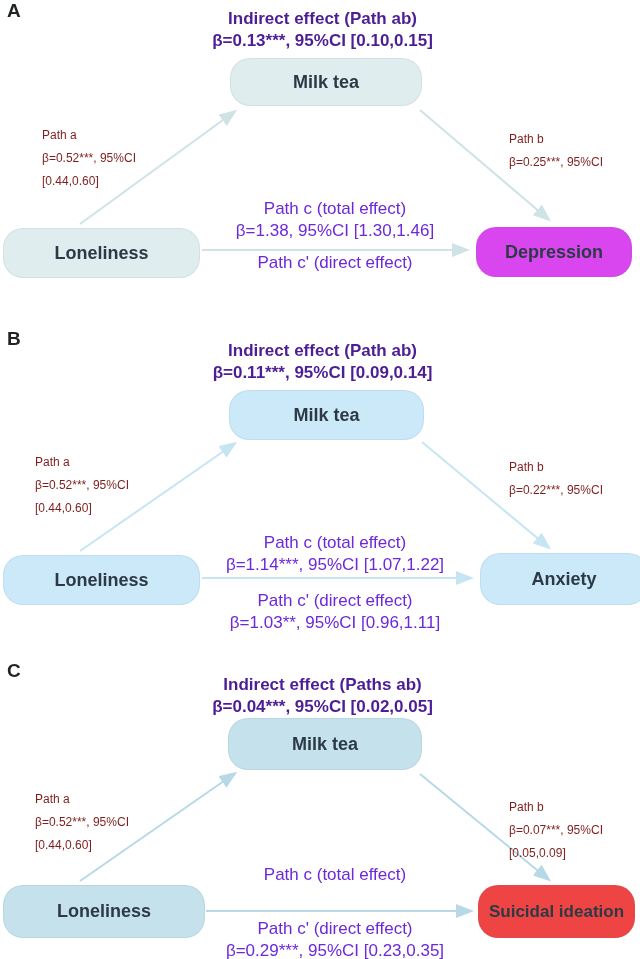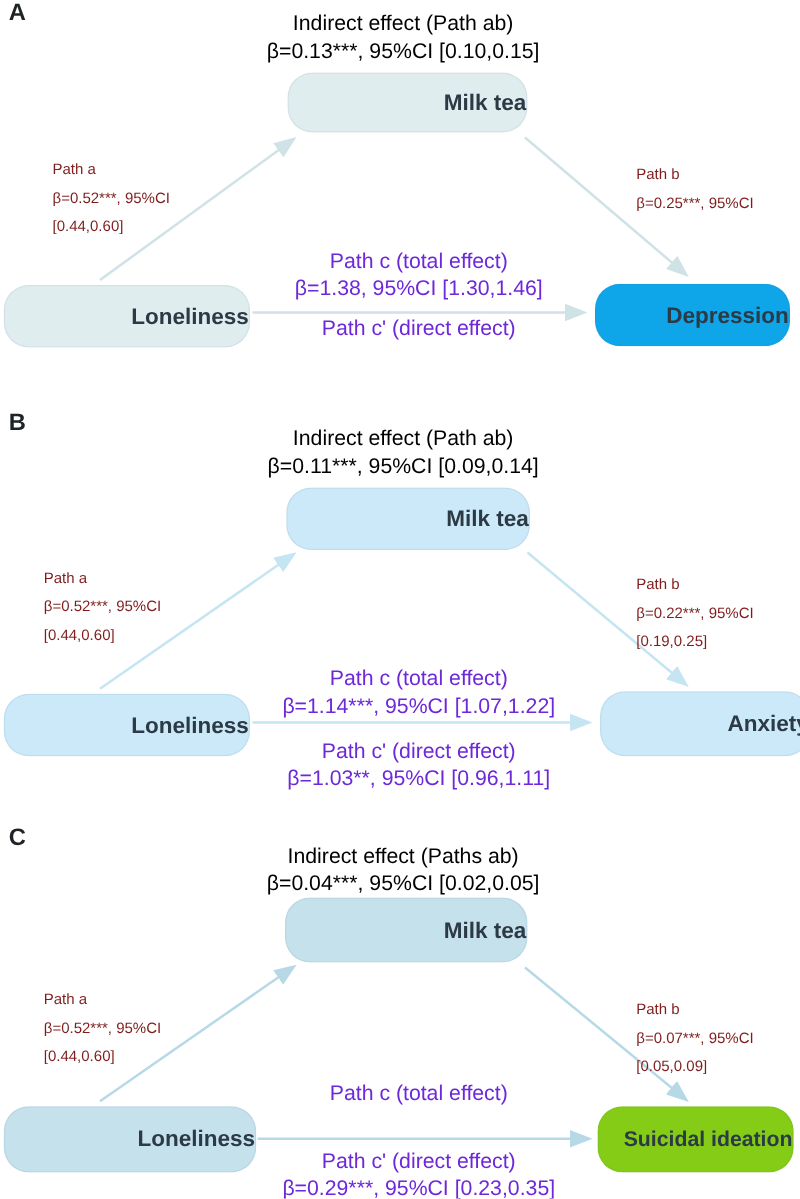--- a/index.html
+++ b/index.html
@@ -13,27 +13,27 @@
   .panel-c{top:650px;height:309px;}
   .arrows{position:absolute;left:0;top:0;width:100%;height:100%;}
   .plabel{
     position:absolute;left:7px;font-weight:bold;font-size:19px;color:#1f2326;
   }
   .panel-a .plabel{top:0;}
   .panel-b .plabel{top:8px;}
   .panel-c .plabel{top:10px;}
   .indirect{
     position:absolute;left:115px;width:415px;text-align:center;
-    font-size:17px;line-height:22px;color:#000000;
+    font-size:17px;line-height:22px;color:#4c1d95;font-weight:bold;
   }
   .panel-a .indirect{top:8px;}
   .panel-b .indirect{top:20px;}
   .panel-c .indirect{top:24px;}
   .node{
-    position:absolute;display:flex;align-items:center;justify-content:flex-end;
+    position:absolute;display:flex;align-items:center;justify-content:center;
     border-radius:20px;font-weight:bold;font-size:18px;color:#2c3a45;
     border:1px solid rgba(90,130,150,0.10);box-sizing:border-box;
   }
   
   .panel-a .mediator{left:230px;top:58px;width:192px;height:48px;}
   .panel-b .mediator{left:229px;top:70px;width:195px;height:50px;}
   .panel-c .mediator{left:228px;top:68px;width:194px;height:52px;}
   
   .panel-a .predictor{left:3px;top:228px;width:197px;height:50px;}
   .panel-b .predictor{left:3px;top:235px;width:197px;height:50px;}
@@ -83,21 +83,21 @@
     <div class="indirect">
       <div>Indirect effect (Path ab)</div>
       <div>β=0.13***, 95%CI [0.10,0.15]</div>
     </div>
     <div class="node mediator" style="background: rgb(224, 237, 239);">
       <span>Milk tea</span>
     </div>
     <div class="node predictor" style="background: rgb(224, 237, 239);">
       <span>Loneliness</span>
     </div>
-    <div class="node outcome" style="background: #0ea5e9;">
+    <div class="node outcome" style="background: #d946ef;">
       <span>Depression</span>
     </div>
     <div class="pathlabel path-a-label">
       <div>Path a</div>
       <div>β=0.52***, 95%CI</div>
       <div>[0.44,0.60]</div>
     </div>
     <div class="pathlabel path-b-label">
       <div>Path b</div>
       <div>β=0.25***, 95%CI</div>
@@ -137,21 +137,20 @@
       <span>Anxiety</span>
     </div>
     <div class="pathlabel path-a-label">
       <div>Path a</div>
       <div>β=0.52***, 95%CI</div>
       <div>[0.44,0.60]</div>
     </div>
     <div class="pathlabel path-b-label">
       <div>Path b</div>
       <div>β=0.22***, 95%CI</div>
-      <div>[0.19,0.25]</div>
     </div>
     <div class="cblock path-c-block">
       <div>Path c (total effect)</div>
       <div>β=1.14***, 95%CI [1.07,1.22]</div>
     </div>
     <div class="cblock path-cp-block">
       <div>Path c' (direct effect)</div>
       <div>β=1.03**, 95%CI [0.96,1.11]</div>
     </div>
   </section>
@@ -171,21 +170,21 @@
     <div class="indirect">
       <div>Indirect effect (Paths ab)</div>
       <div>β=0.04***, 95%CI [0.02,0.05]</div>
     </div>
     <div class="node mediator" style="background: rgb(197, 225, 235);">
       <span>Milk tea</span>
     </div>
     <div class="node predictor" style="background: rgb(197, 225, 235);">
       <span>Loneliness</span>
     </div>
-    <div class="node outcome" style="background: #84cc16;">
+    <div class="node outcome" style="background: #ef4444;">
       <span>Suicidal ideation</span>
     </div>
     <div class="pathlabel path-a-label">
       <div>Path a</div>
       <div>β=0.52***, 95%CI</div>
       <div>[0.44,0.60]</div>
     </div>
     <div class="pathlabel path-b-label">
       <div>Path b</div>
       <div>β=0.07***, 95%CI</div>

